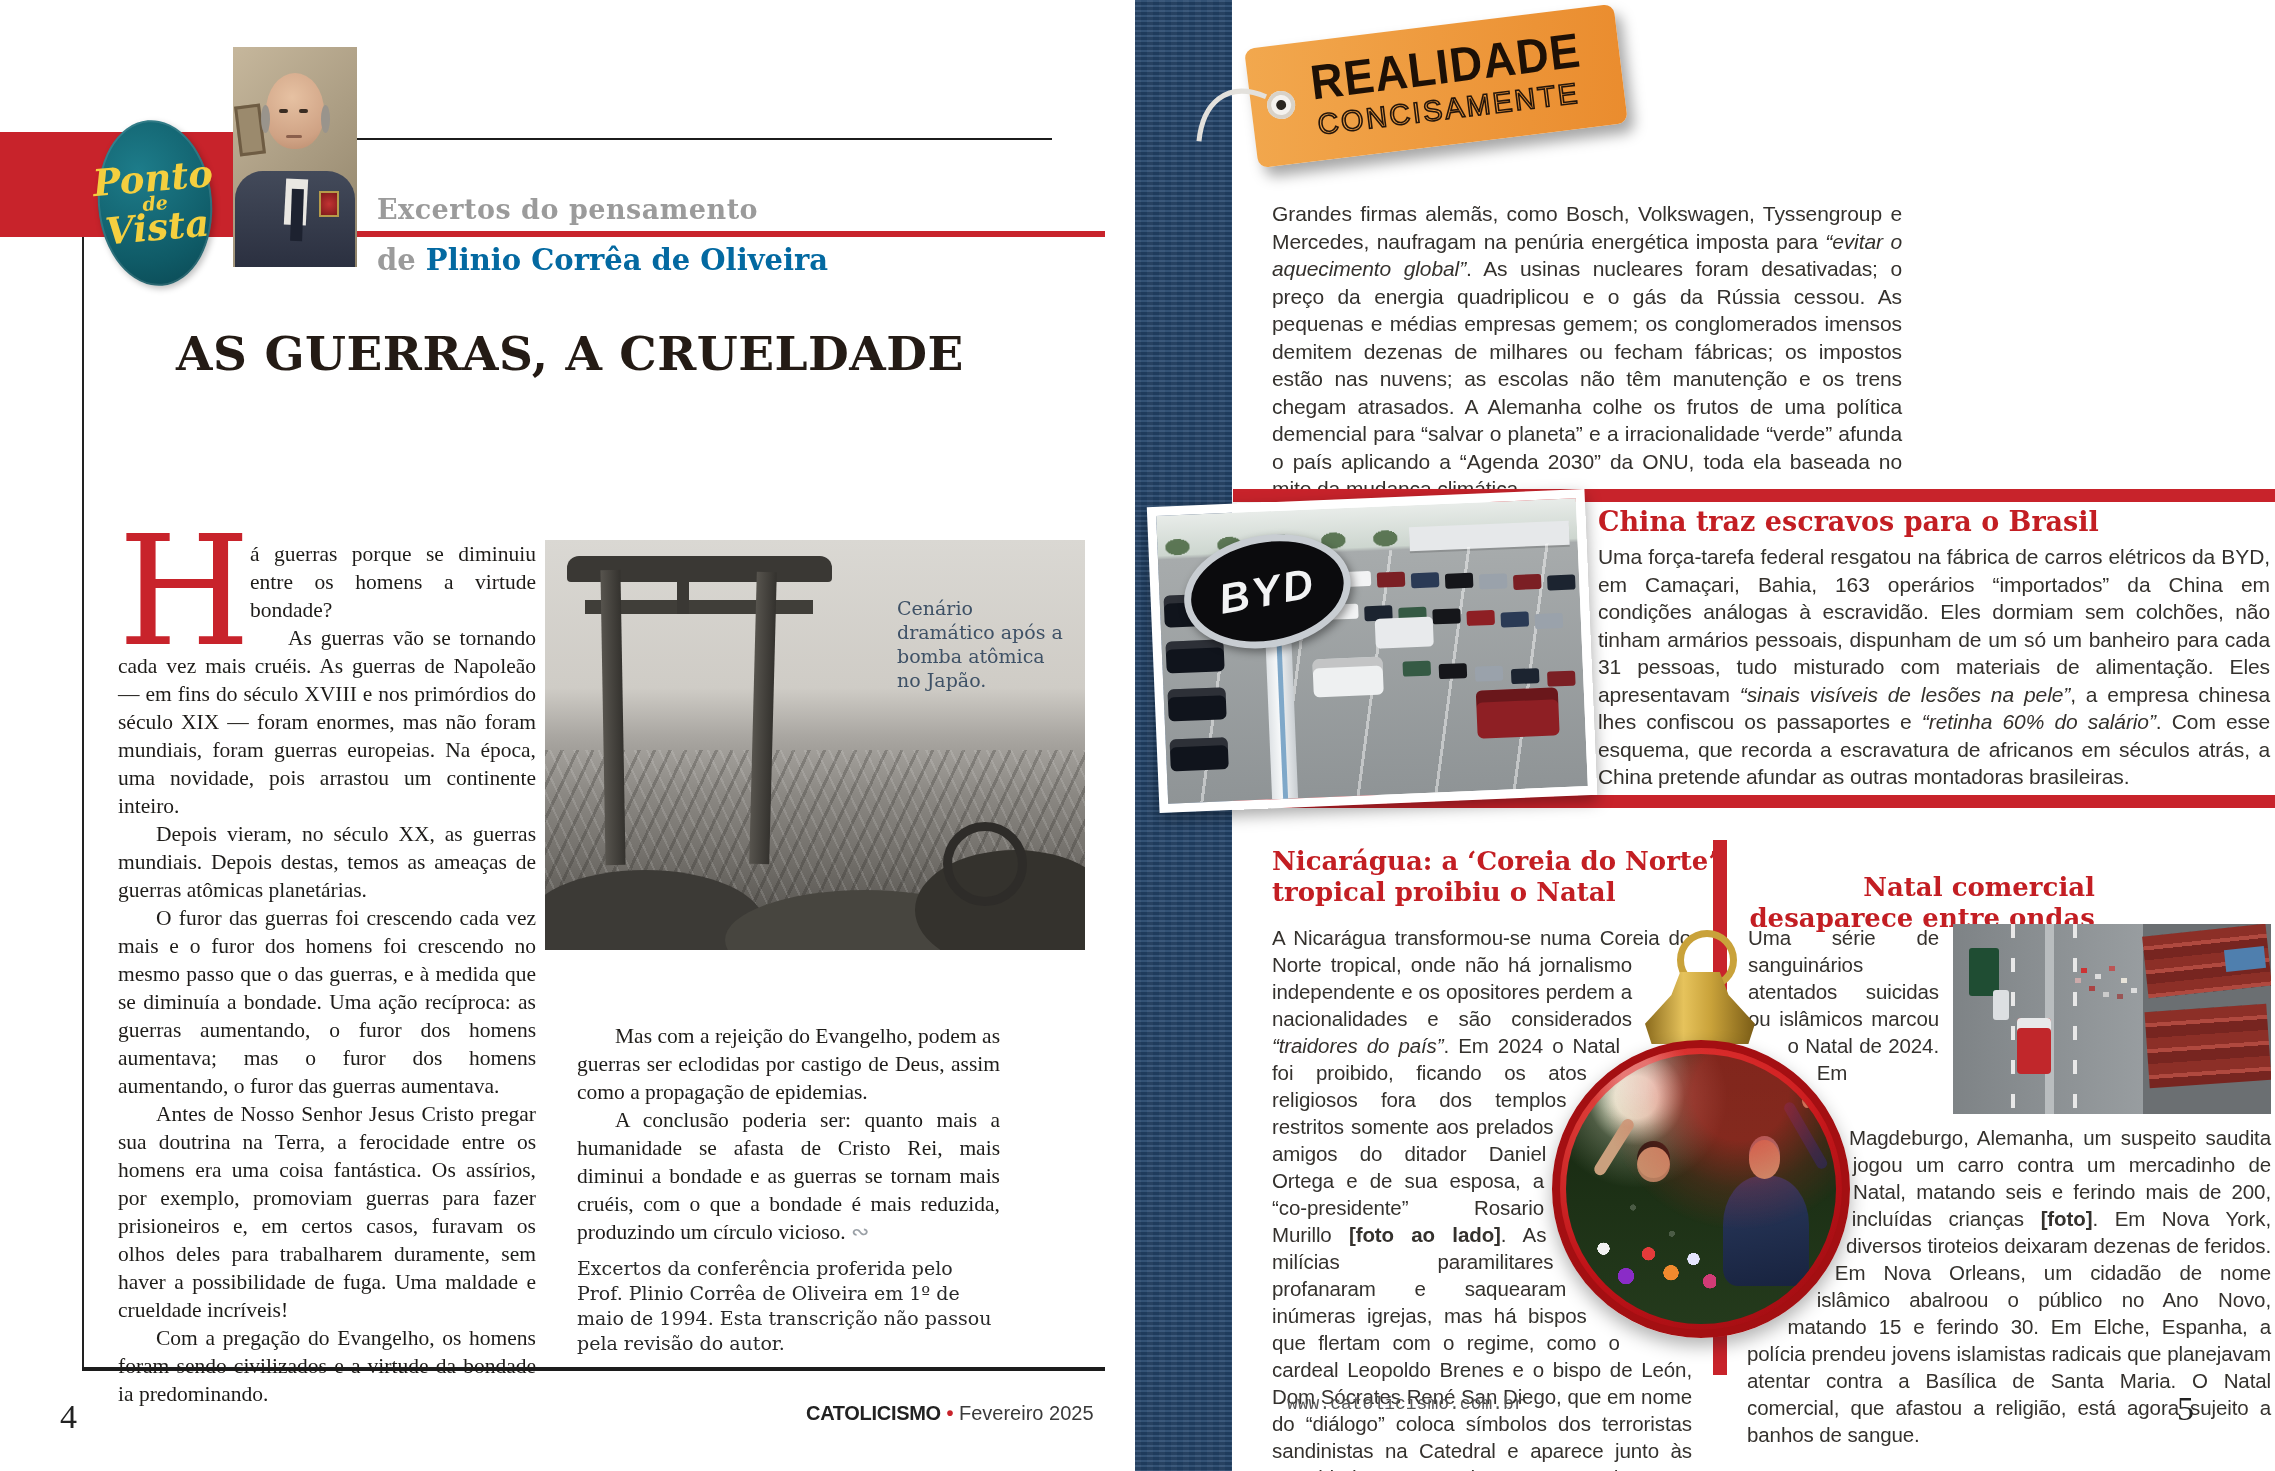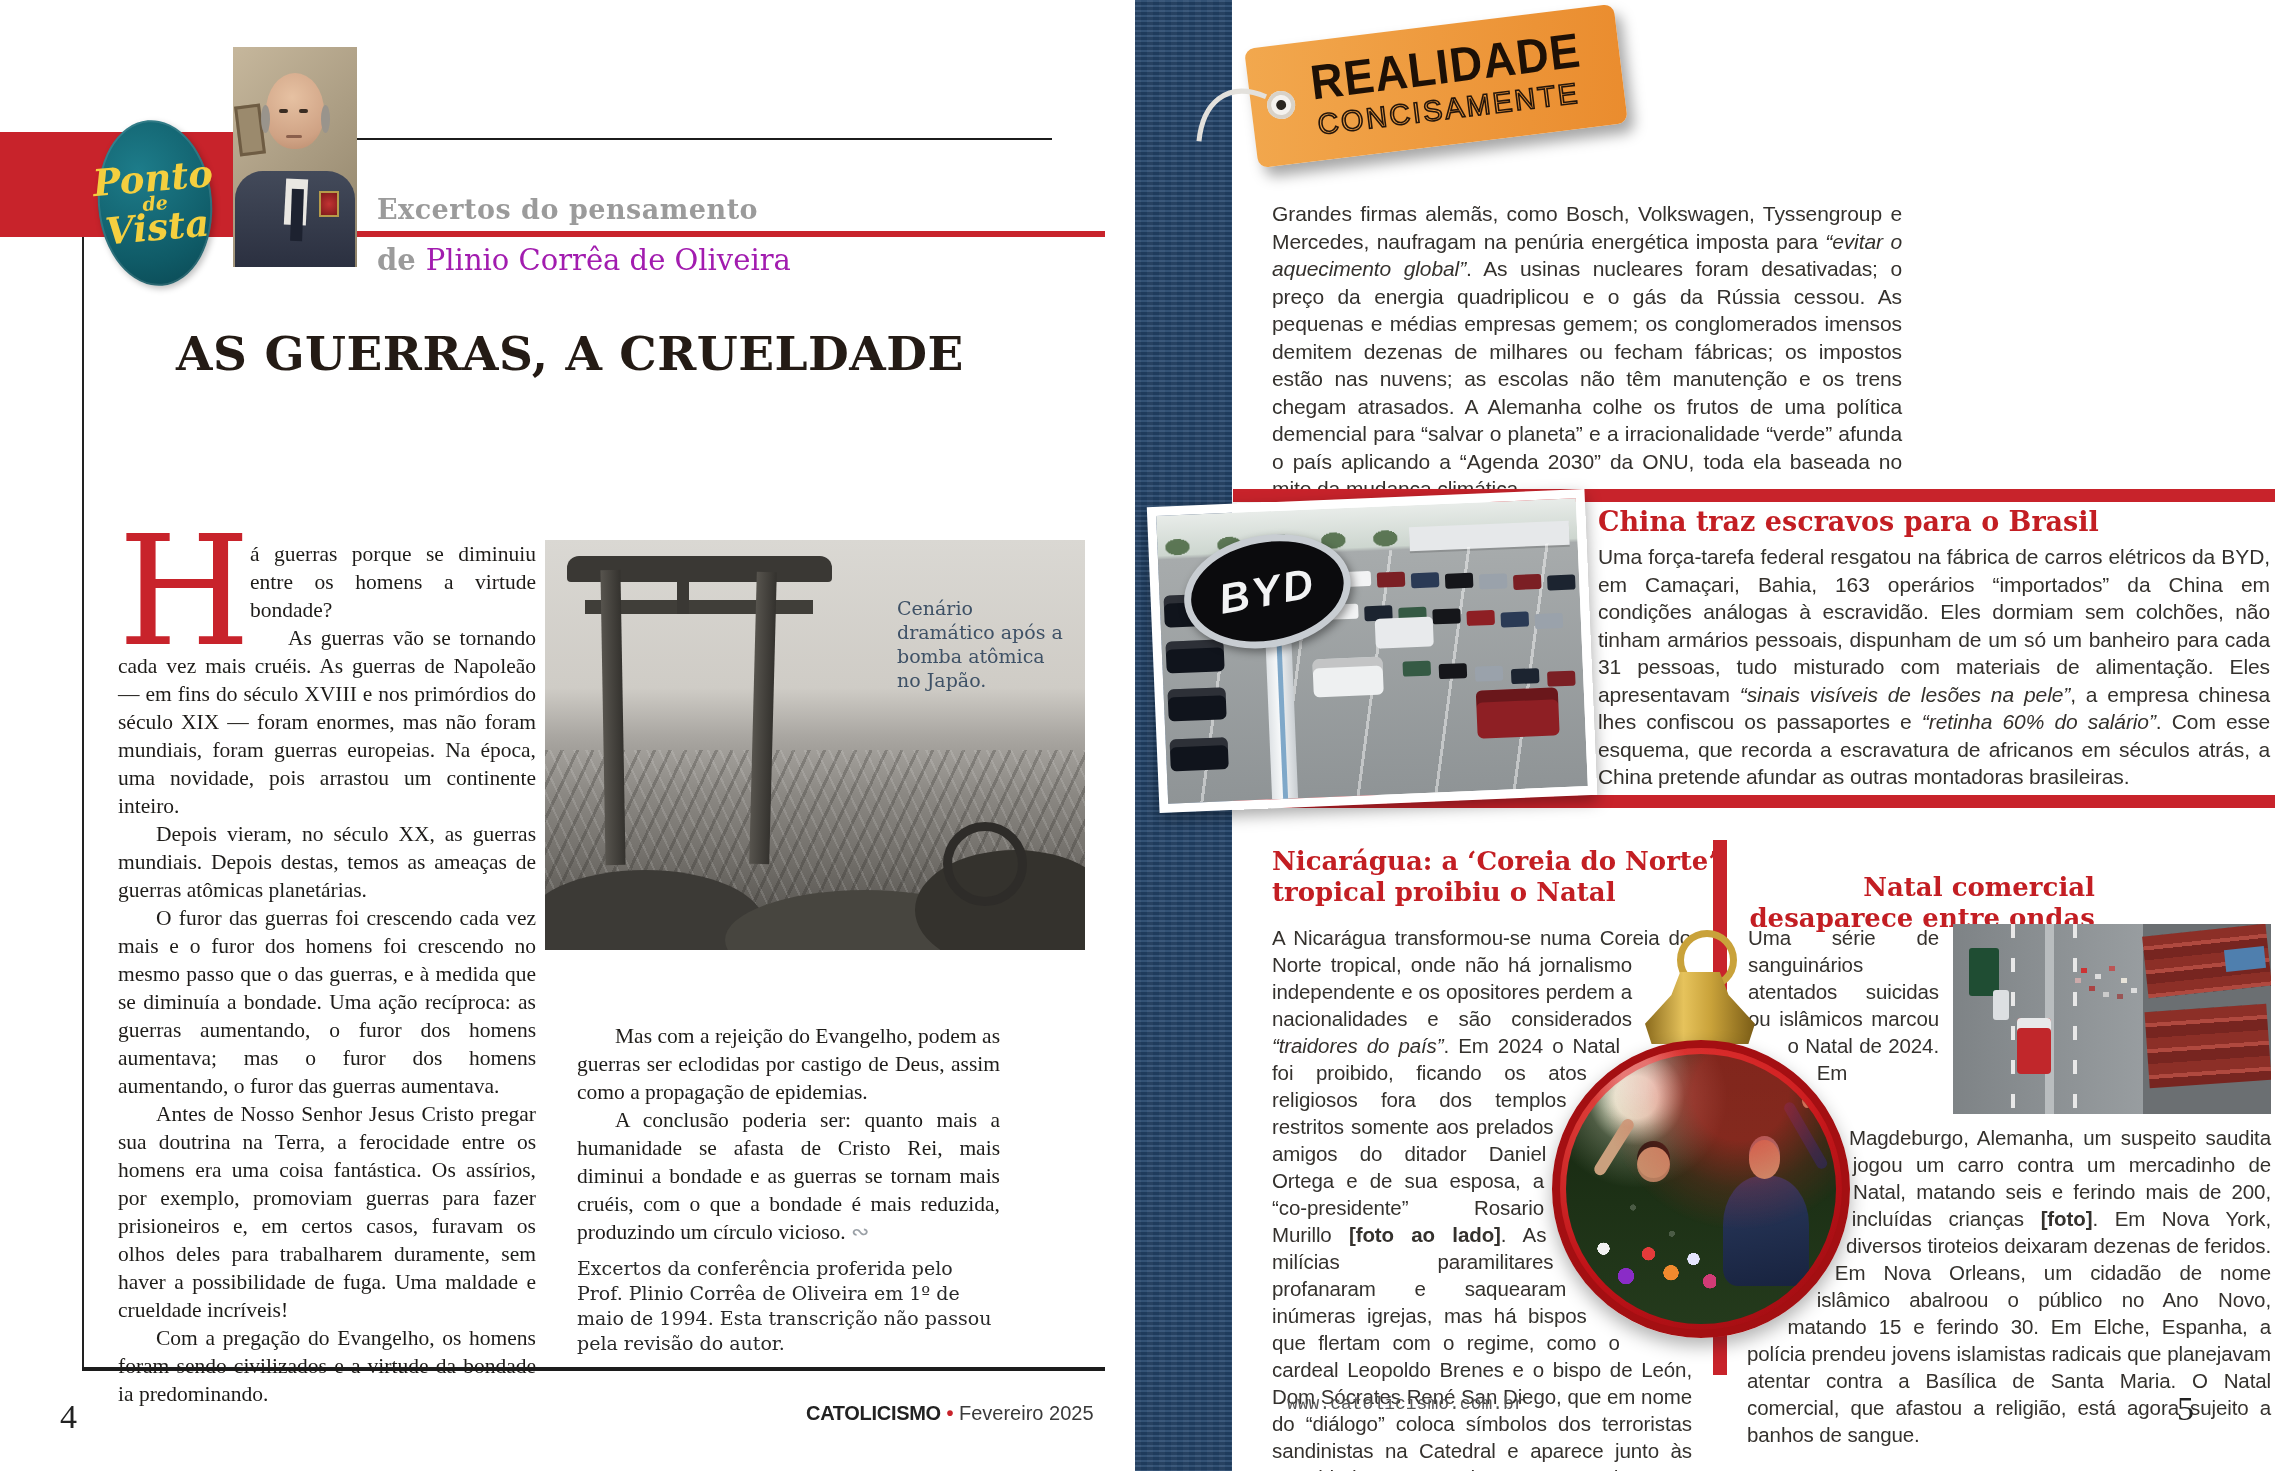--- a/index.html
+++ b/index.html
@@ -37,21 +37,21 @@
   .pl-eyeL{left:46px;top:62px;width:9px;height:4px;background:#3a2c22;border-radius:2px;}
   .pl-eyeR{left:66px;top:62px;width:9px;height:4px;background:#3a2c22;border-radius:2px;}
   .pl-mouth{left:53px;top:88px;width:16px;height:3px;background:#8a5f4c;border-radius:2px;}
 
   .black-rule{left:357px;top:138px;width:695px;height:2px;background:#1c1c1c;}
   .kicker{left:377px;top:194px;font-family:"DejaVu Serif",serif;font-weight:bold;
      font-size:27px;color:#9b9b9b;letter-spacing:.5px;}
   .kicker-rule{left:357px;top:231px;width:748px;height:6px;background:#c8232b;}
   .byline{left:377px;top:243px;font-family:"DejaVu Serif",serif;font-size:29px;}
   .byline .de{color:#9b9b9b;font-weight:bold;}
-  .byline .nm{color:#a21caf;font-weight:normal;}
+  .byline .nm{color:#0369a1;font-weight:bold;}
 
   .frame-left{left:82px;top:237px;width:2px;height:1130px;background:#222;}
   .frame-bottom{left:82px;top:1367px;width:1023px;height:4px;background:#1c1c1c;}
 
   .title{left:90px;top:316px;width:960px;text-align:center;
      font-family:"DejaVu Serif",serif;font-weight:bold;font-size:47px;line-height:60px;
      color:#241b15;letter-spacing:.5px;margin-top:8px;}
 
   .col1{left:118px;top:540px;width:418px;}
   .col2{left:577px;top:1022px;width:423px;}

